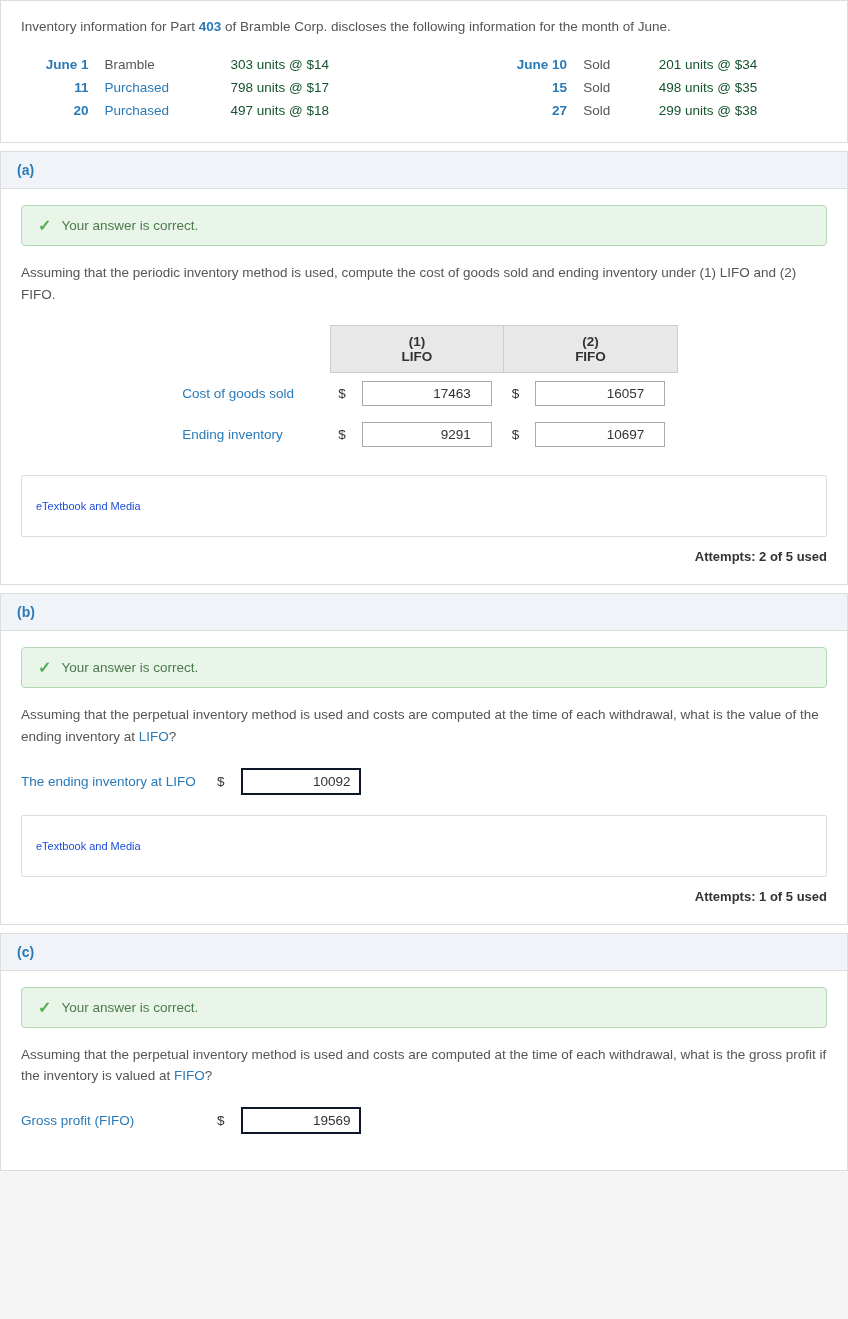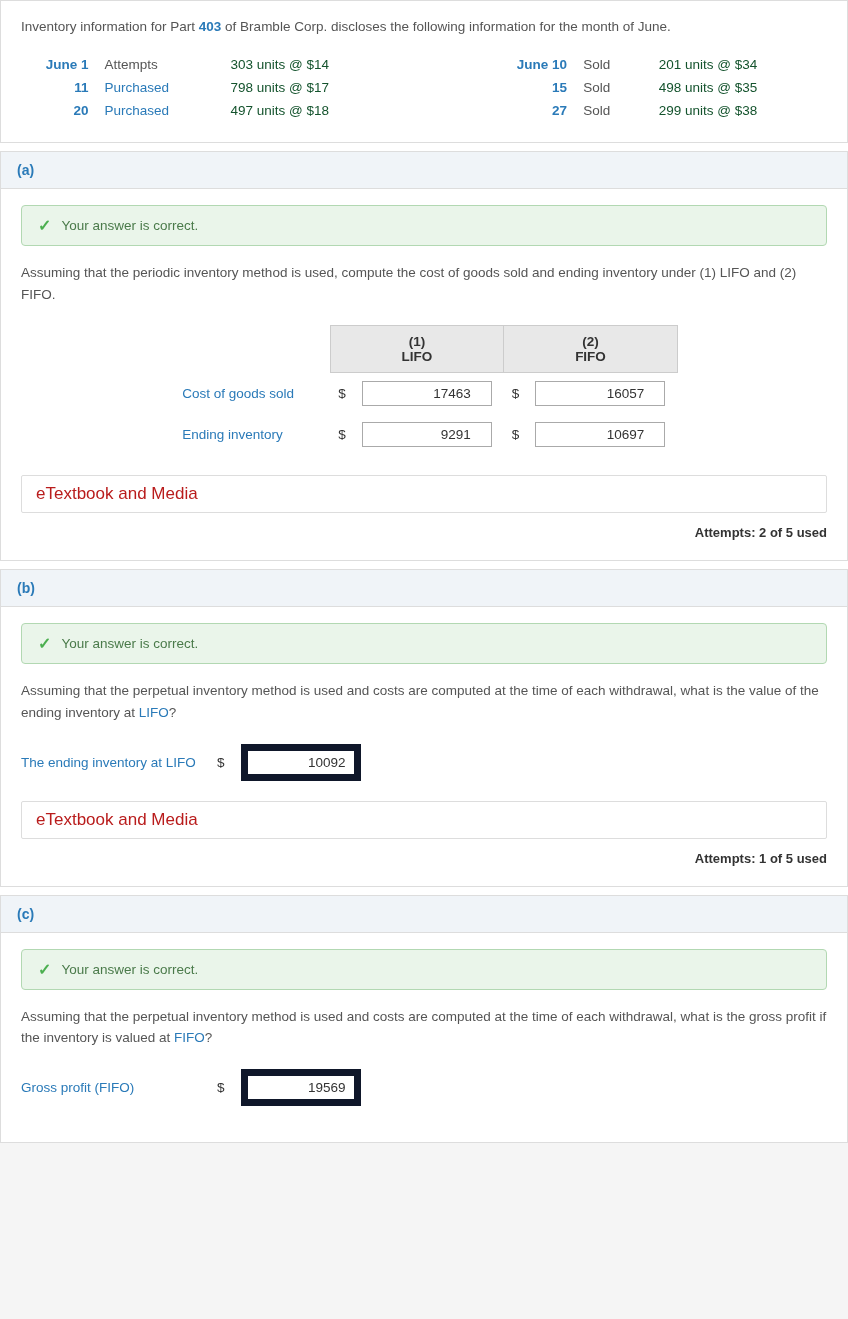--- a/index.html
+++ b/index.html
@@ -180,24 +180,24 @@
       text-align: right;
       font-size: 13.5px;
       color: #333;
       width: 130px;
       background: #fff;
     }
 
     
     .etextbook-link {
       border: 1px solid #ddd;
-      padding: 8px 14px;
+      padding: 24px 14px;
       border-radius: 2px;
-      color: #b91c1c;
-      font-size: 17px;
+      color: #1d4ed8;
+      font-size: 11px;
       display: inline-block;
       margin-bottom: 8px;
       width: 100%;
     }
 
     .attempts-text {
       text-align: right;
       font-size: 13px;
       font-weight: 600;
       color: #333;
@@ -218,21 +218,21 @@
       font-weight: 500;
       min-width: 180px;
     }
 
     .dollar-inline {
       color: #333;
       font-size: 13.5px;
     }
 
     .answer-input-single {
-      border: 7px solid #0f172a;
+      border: 2px solid #0f172a;
       padding: 4px 8px;
       text-align: right;
       font-size: 13.5px;
       color: #333;
       width: 120px;
       background: #fff;
     }
 
     .col-header-group {
       text-align: center;
@@ -245,21 +245,21 @@
 
   <div class="info-section">
     <p class="info-intro">
       <span>Inventory information for Part </span><span class="highlight">403</span><span> of Bramble Corp. discloses the following information for the month of June.</span>
     </p>
 
     <table class="inventory-table">
       <tbody>
         <tr>
           <td class="date-col">June  1</td>
-          <td class="balance-label">Attempts</td>
+          <td class="balance-label">Bramble</td>
           <td class="value-col">303 units @ $14</td>
           <td style="width:80px"></td>
           <td class="date-col">June 10</td>
           <td class="sold-label">Sold</td>
           <td class="value-col">201 units @ $34</td>
         </tr>
         <tr>
           <td class="date-col">11</td>
           <td class="label-col">Purchased</td>
           <td class="value-col">798 units @ $17</td>

